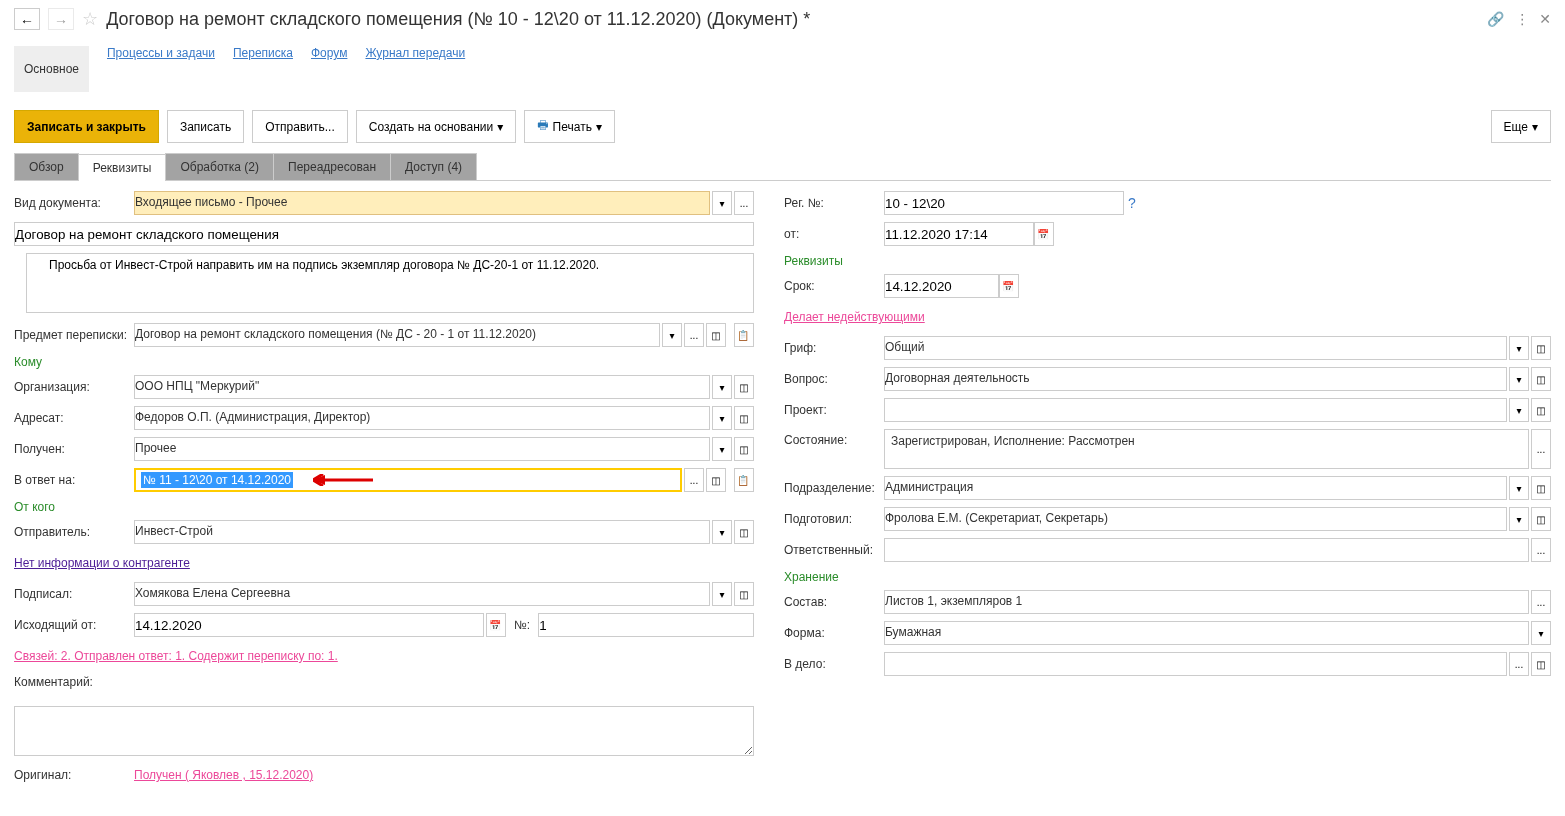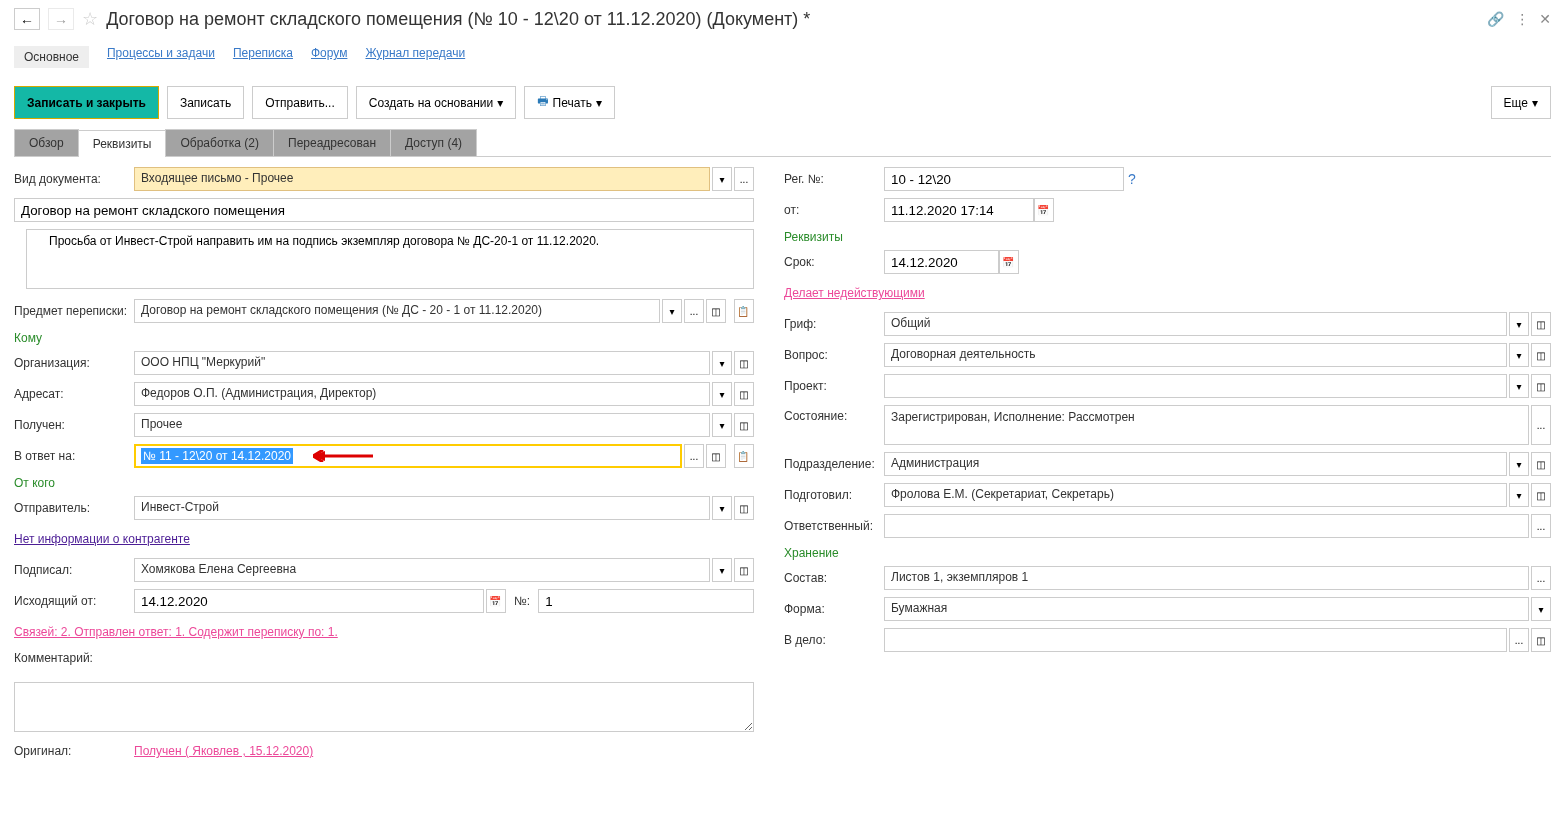--- a/index.html
+++ b/index.html
@@ -5,36 +5,36 @@
 * { box-sizing: border-box; margin: 0; padding: 0; }
 body { font-family: Arial, sans-serif; font-size: 12px; color: #333; background: #fff; padding: 8px 14px; }
 .header { display: flex; align-items: center; gap: 8px; margin-bottom: 10px; }
 .nav-btn { width: 26px; height: 22px; border: 1px solid #ccc; background: #fff; cursor: pointer; display: flex; align-items: center; justify-content: center; font-size: 14px; }
 .star-icon { color: #ccc; font-size: 18px; }
 .title { font-size: 18px; font-weight: normal; flex: 1; }
 .header-right { display: flex; gap: 10px; align-items: center; color: #888; }
 .header-right span { cursor: pointer; font-size: 14px; }
 .nav-tabs { display: flex; gap: 18px; margin-bottom: 12px; padding: 6px 0; }
 .nav-tabs a { color: #3a7ac8; text-decoration: underline; cursor: pointer; }
-.nav-tabs a.active { color: #333; text-decoration: none; background: #eee; padding: 4px 10px; }
+.nav-tabs a.active { color: #333; text-decoration: none; background: #eee; padding: 16px 10px; }
 .toolbar { display: flex; gap: 8px; margin-bottom: 10px; }
 .btn { padding: 5px 12px; border: 1px solid #ccc; background: #fff; cursor: pointer; font-size: 12px; display: inline-flex; align-items: center; gap: 4px; }
-.btn-primary { background: #14b8a6; border-color: #d4a800; font-weight: bold; }
+.btn-primary { background: #eab308; border-color: #d4a800; font-weight: bold; }
 .btn-more { margin-left: auto; }
 .sub-tabs { display: flex; border-bottom: 1px solid #ccc; margin-bottom: 10px; }
 .sub-tab { padding: 6px 14px; border: 1px solid #ccc; border-bottom: none; background: #a3a3a3; cursor: pointer; margin-right: -1px; }
 .sub-tab.active { background: #fff; position: relative; top: 1px; }
 .form-area { display: flex; gap: 30px; justify-content: flex-end; }
 .col-left { flex: 0 0 740px; }
 .col-right { flex: 1; }
 .form-row { display: flex; align-items: center; margin-bottom: 7px; min-height: 24px; }
 .form-label { width: 120px; flex-shrink: 0; }
 .form-label-r { width: 100px; flex-shrink: 0; }
 .input-group { flex: 1; display: flex; align-items: center; gap: 2px; }
-.input { border: 1px solid #ccc; padding: 3px 6px; height: 24px; background: #fff; flex: 1; }
+.input { border: 1px solid #ccc; padding: 3px 0; height: 24px; background: #fff; flex: 1; }
 .input-yellow { background: #ffeebb; border-color: #e0c080; }
 .input-focus { border: 2px solid #ffcc00; padding: 2px 5px; }
 .input-focus .selected-link { background: #3399ff; color: #fff; padding: 1px 2px; }
 .textarea { border: 1px solid #ccc; padding: 4px 22px; width: 100%; height: 60px; resize: none; font-family: inherit; font-size: 12px; margin-left: 12px; }
 .small-btn { width: 20px; height: 24px; border: 1px solid #ccc; background: #fff; display: flex; align-items: center; justify-content: center; cursor: pointer; font-size: 10px; }
 .section-title { color: #2a8c2a; margin: 8px 0 6px; font-weight: normal; }
 .link-red { color: #4c1d95; text-decoration: underline; cursor: pointer; }
 .link-blue { color: #ec4899; text-decoration: underline; cursor: pointer; }
 .help-icon { color: #3a7ac8; font-size: 14px; margin-left: 4px; cursor: pointer; }
 .arrow-red { color: #d00; font-size: 24px; font-weight: bold; margin-left: 20px; line-height: 1; }

